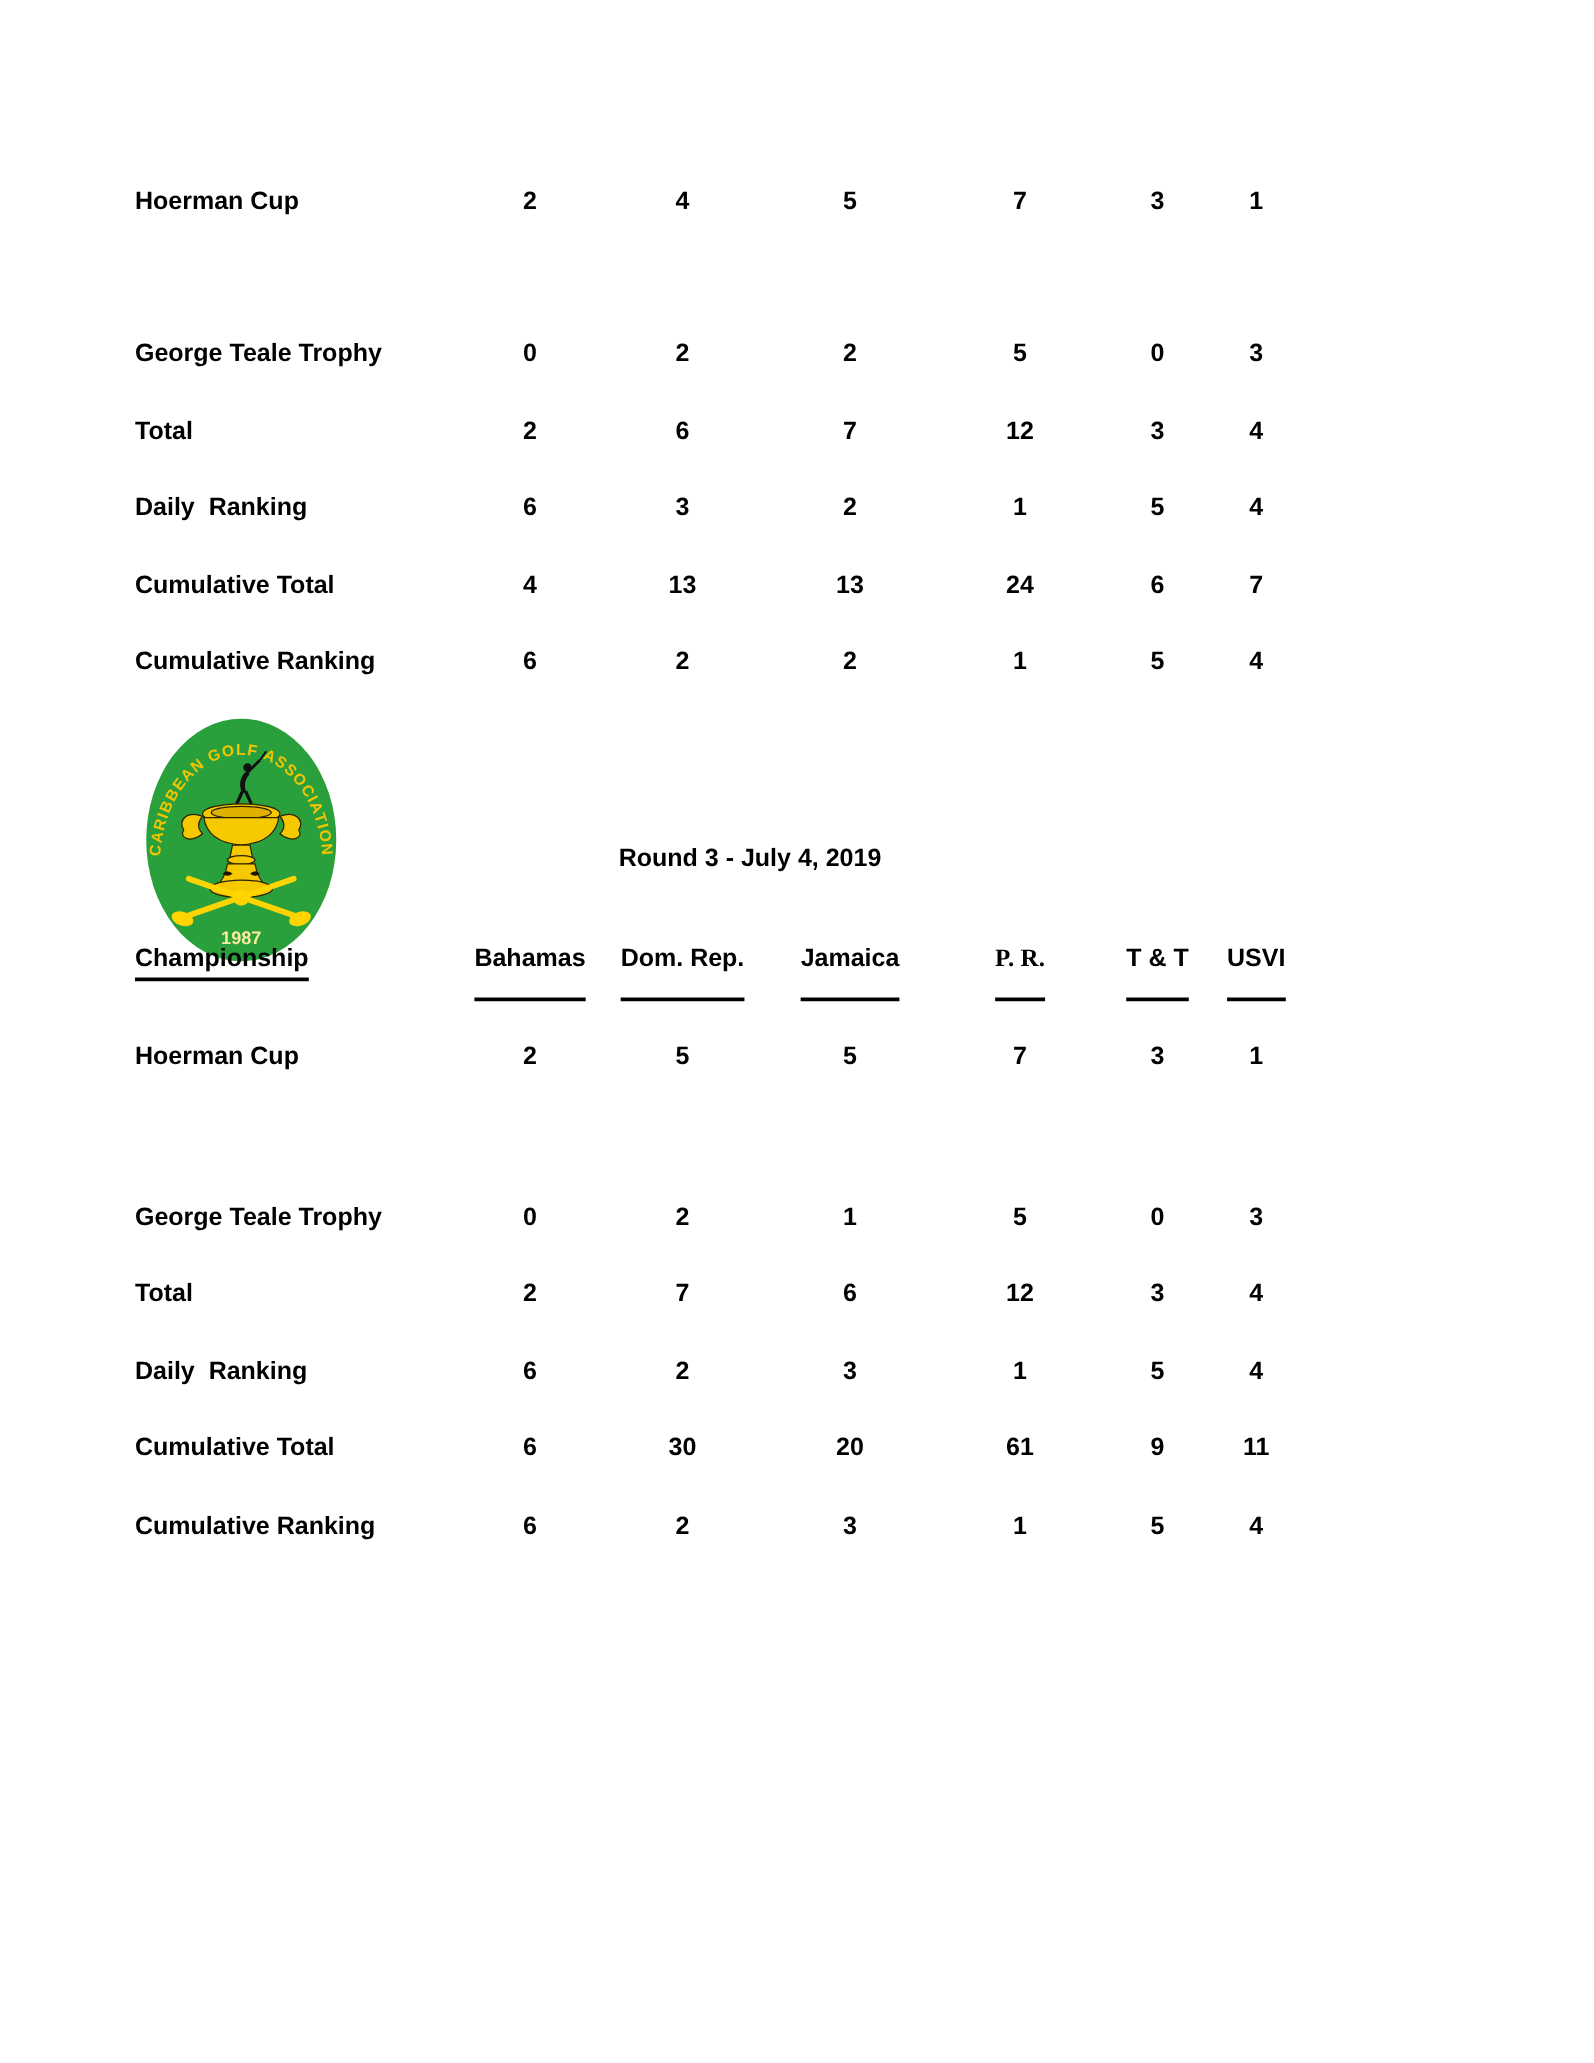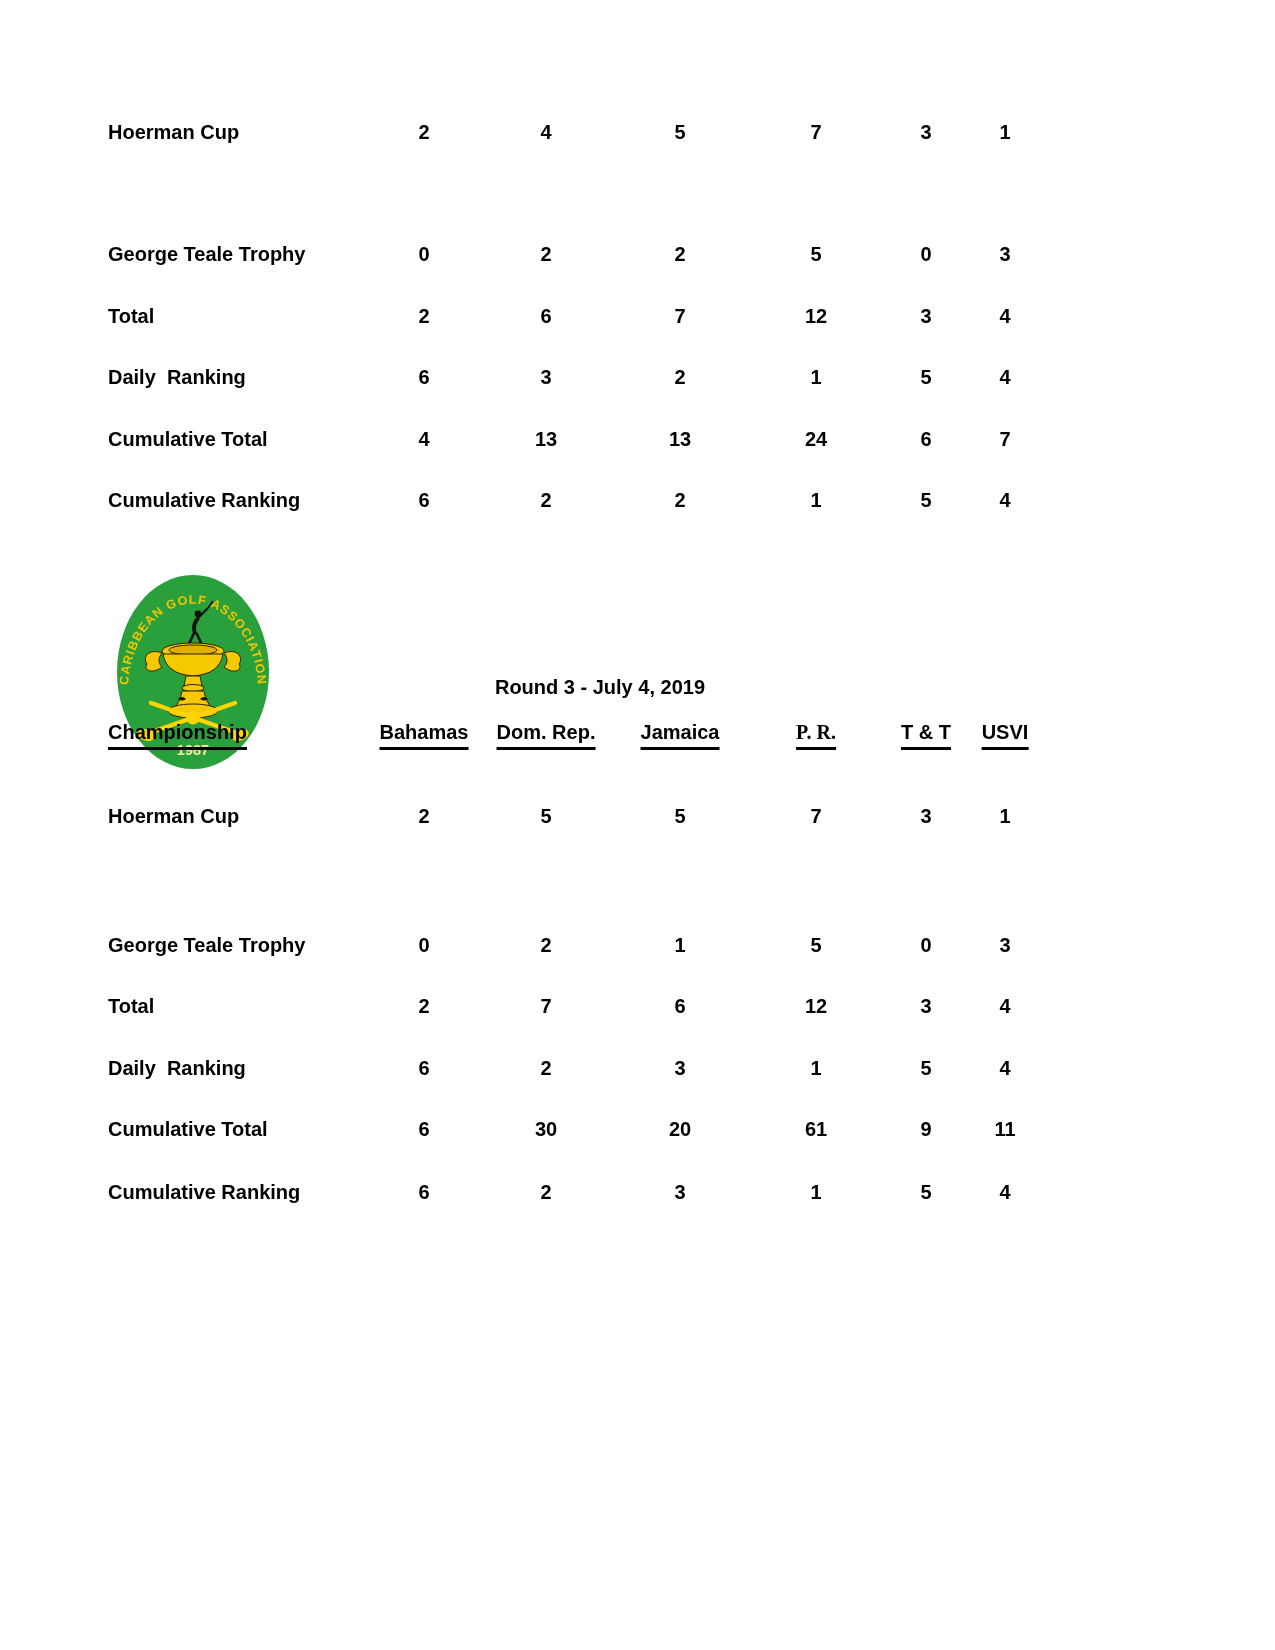--- a/index.html
+++ b/index.html
@@ -1,35 +1,35 @@
 <!DOCTYPE html>
 <html><head>
 <meta charset="utf-8">
 <style>
   html,body{margin:0;padding:0;background:#fff;}
   .page{
     position:relative;width:1275px;height:1650px;background:#ffffff;
     font-family:"Liberation Sans", sans-serif;font-weight:bold;color:#000;
     overflow:hidden;
   }
-  .trow{position:absolute;left:0;width:1275px;height:30px;line-height:30px;}
+  .trow{position:absolute;left:0;width:1275px;height:30px;line-height:30px;margin-top:29px;}
   .rlabel{position:absolute;left:108px;font-size:20px;white-space:pre;}
   .cell{position:absolute;transform:translateX(-50%);font-size:20px;text-align:center;white-space:pre;}
   .round-title{
     position:absolute;left:600px;top:676px;transform:translateX(-50%);
     font-size:20px;white-space:pre;
   }
-  .header-row{position:absolute;left:0;top:718px;width:1275px;height:34px;line-height:28px;z-index:5;}
+  .header-row{position:absolute;left:0;top:753px;width:1275px;height:34px;line-height:28px;z-index:5;}
   .champ-label{
     position:absolute;left:108px;font-size:20px;
     border-bottom:3px solid #000;padding-bottom:1px;
   }
   .col-header{
     position:absolute;transform:translateX(-50%);font-size:20px;text-align:center;
-    border-bottom:3px solid #000;padding-bottom:1px;white-space:pre;
+    border-bottom:3px solid #000;padding-bottom:17px;white-space:pre;
   }
   .logo{position:absolute;left:116px;top:573px;width:154px;height:198px;z-index:1;}
   .score-table{position:absolute;left:0;top:0;width:0;height:0;}
 </style>
 </head>
 <body>
 
 <div class="page">
 
   <section class="score-table" id="table-round2">

